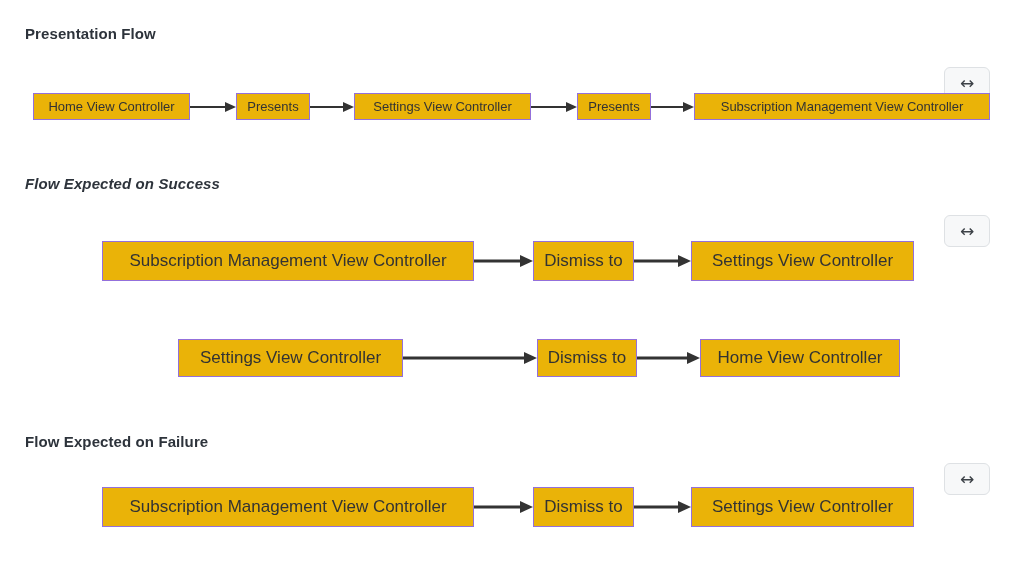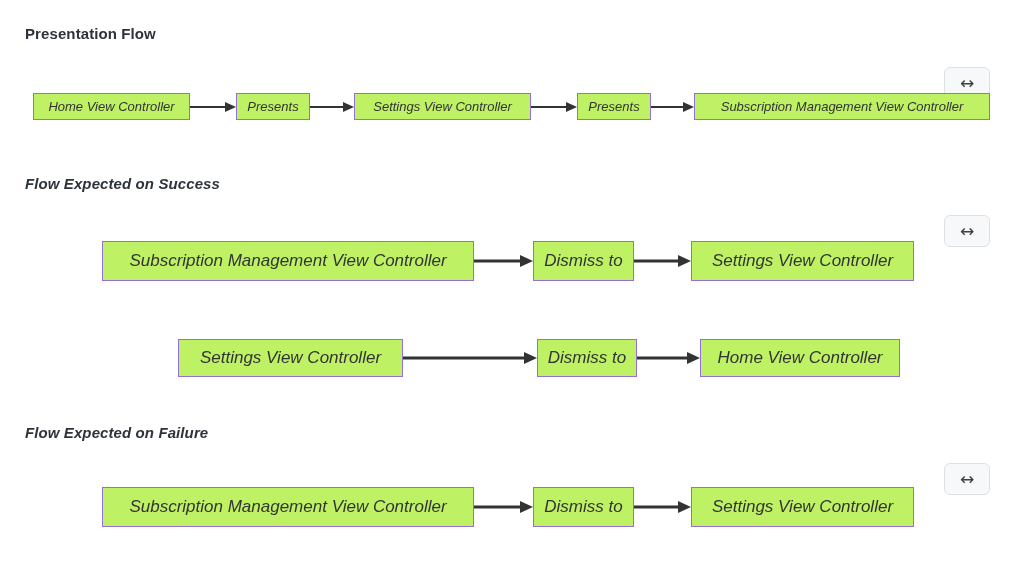--- a/index.html
+++ b/index.html
@@ -20,21 +20,21 @@
     left: 25px;
     margin: 0;
     font-size: 15px;
     font-weight: 700;
     color: #2d333b;
     line-height: 19px;
     letter-spacing: 0.1px;
   }
   #h1 { top: 24px; }
   #h2 { top: 174px; font-style: italic; }
-  #h3 { top: 423px; font-style: italic; }
+  #h3 { top: 432px; }
 
   .diagram {
     position: absolute;
     left: 0;
     width: 1023px;
   }
   #d1 { top: 60px;  height: 85px;  }
   #d2 { top: 205px; height: 195px; }
   #d3 { top: 450px; height: 113px; }
 
@@ -61,30 +61,29 @@
   #d2 .expand-btn { top: 10px; }
   #d3 .expand-btn { top: 13px; }
 
   .flow-row {
     position: absolute;
     display: flex;
     align-items: stretch;
   }
   .node {
     box-sizing: border-box;
-    background: #bef264;
+    background: #eab308;
     border: 1.5px solid #9370DB;
     color: #333333;
     display: flex;
     align-items: center;
     justify-content: center;
     white-space: nowrap;
     font-size: 17px;
     overflow: visible;
-    font-style: italic;
   }
   .small .node {
     font-size: 13px;
     border-width: 1px;
   }
   .arrow { position: relative; }
   .arrow::before {
     content: "";
     position: absolute;
     left: 0;

